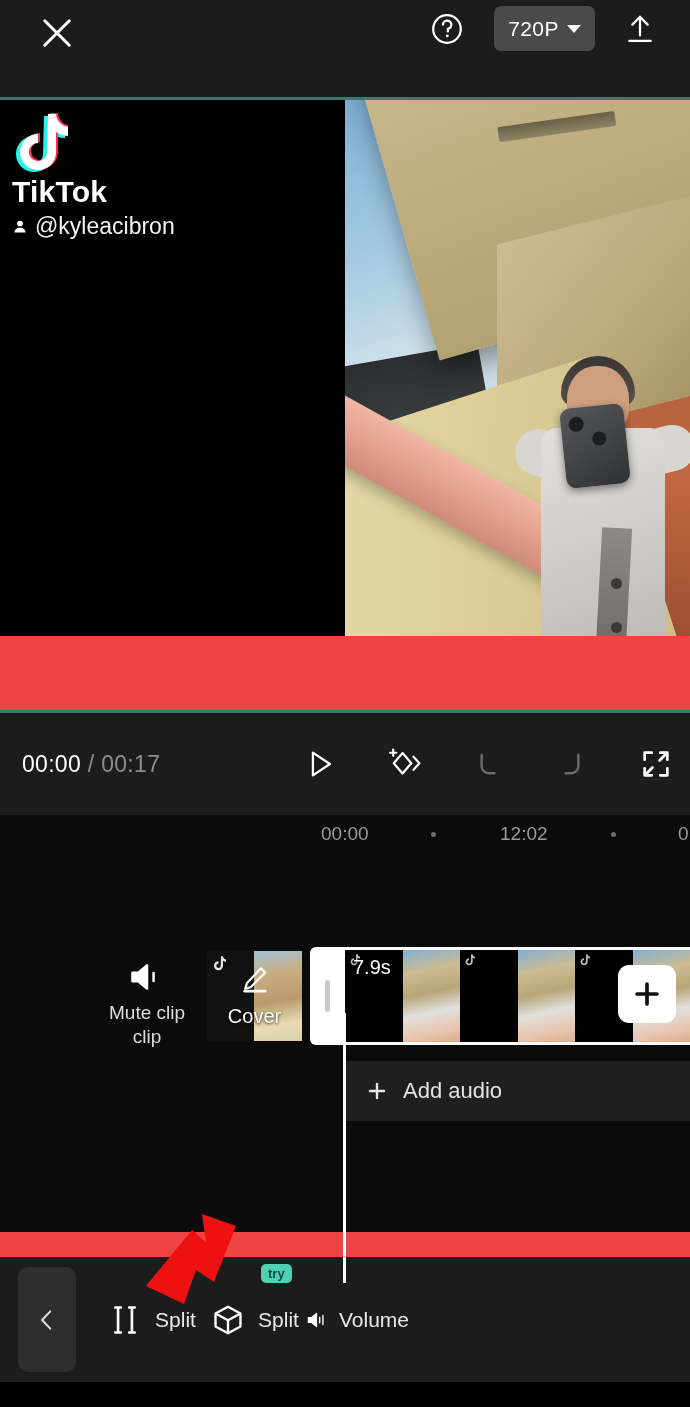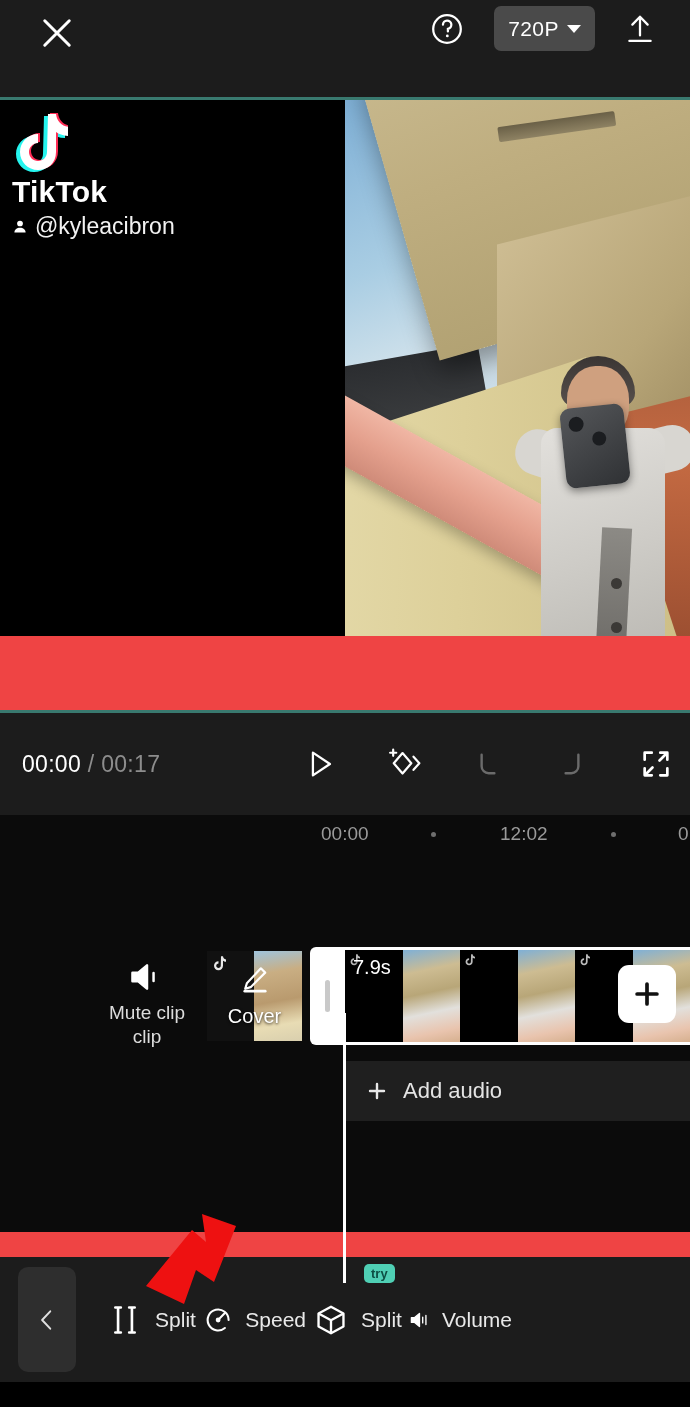--- a/index.html
+++ b/index.html
@@ -435,28 +435,20 @@
     <div class="tools">
 
       <div class="tool">
         <svg width="36" height="36" viewBox="0 0 26 26" fill="none" stroke="#fff" stroke-width="1.9" stroke-linecap="round" stroke-linejoin="round">
           <path d="M6 4 H10 M8 4 V22 M6 22 H10"></path>
           <path d="M20 4 H16 M18 4 V22 M20 22 H16"></path>
         </svg>
         <span class="tool-lbl">Split</span>
       </div>
 
-      <div class="tool">
-        <svg width="36" height="36" viewBox="0 0 26 26" fill="none" stroke="#fff" stroke-width="1.8" stroke-linecap="round">
-          <path d="M22 13 a9 9 0 1 0 -3.2 6.9"></path>
-          <circle cx="13" cy="13" r="2.1" fill="#fff" stroke="none"></circle>
-          <path d="M14.4 11.4 L19 6.8"></path>
-        </svg>
-        <span class="tool-lbl">Speed</span>
-      </div>
 
 
       <div class="tool">
         <svg width="36" height="36" viewBox="0 0 26 26" fill="none" stroke="#fff" stroke-width="1.7" stroke-linejoin="round">
           <path d="M13 3.4 L22 8.3 V17.7 L13 22.6 L4 17.7 V8.3 Z"></path>
           <path d="M4 8.3 L13 13.2 L22 8.3 M13 13.2 V22.6"></path>
         </svg>
         <span class="badge-try">try</span>
         <span class="tool-lbl">Split</span>
       </div>

